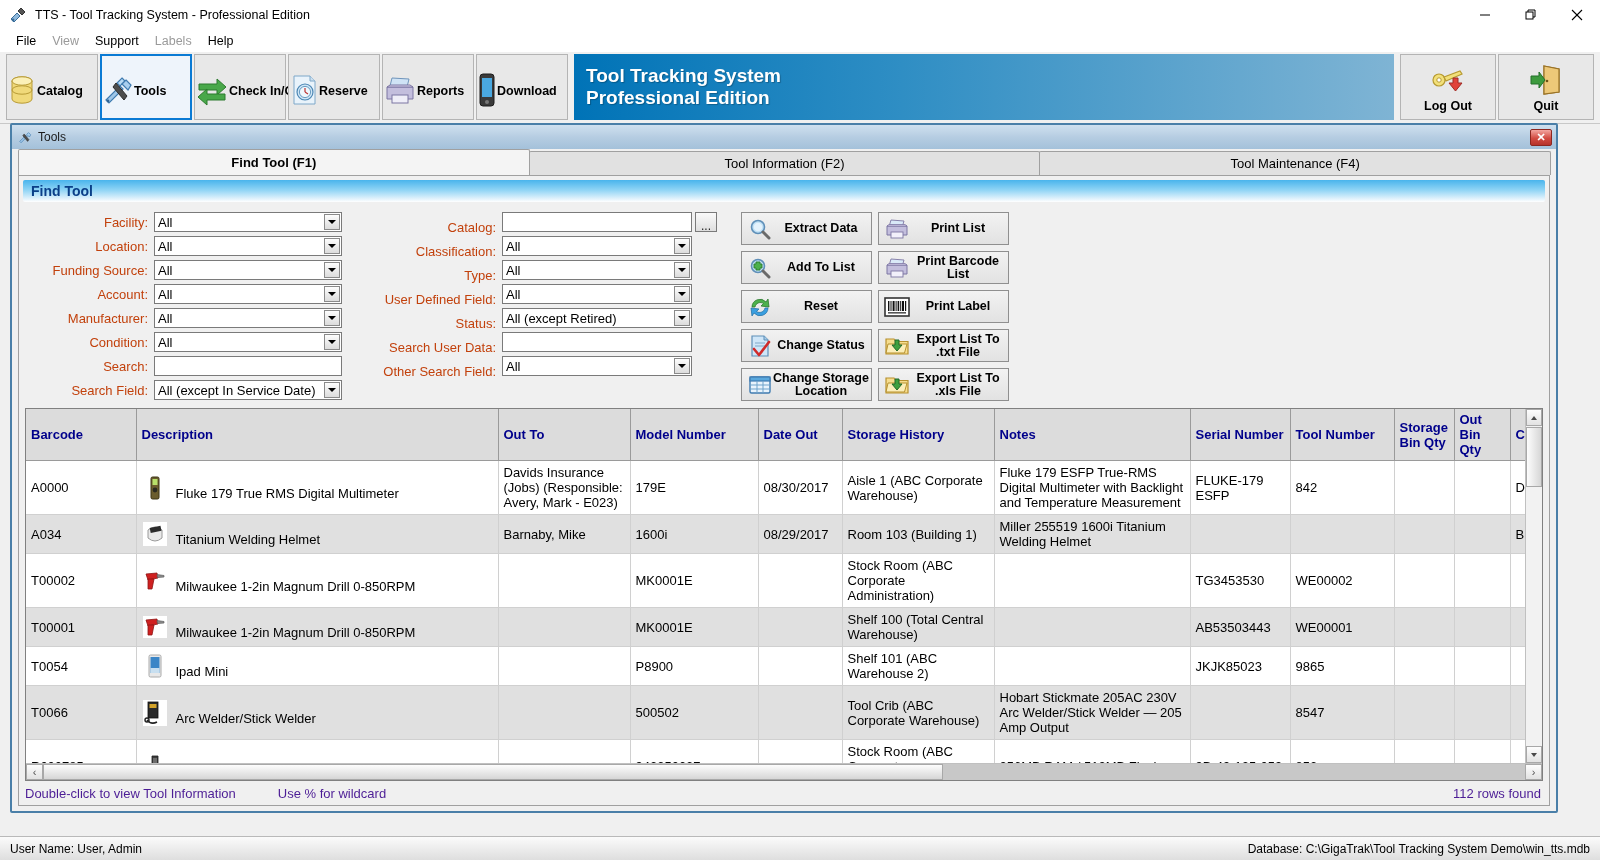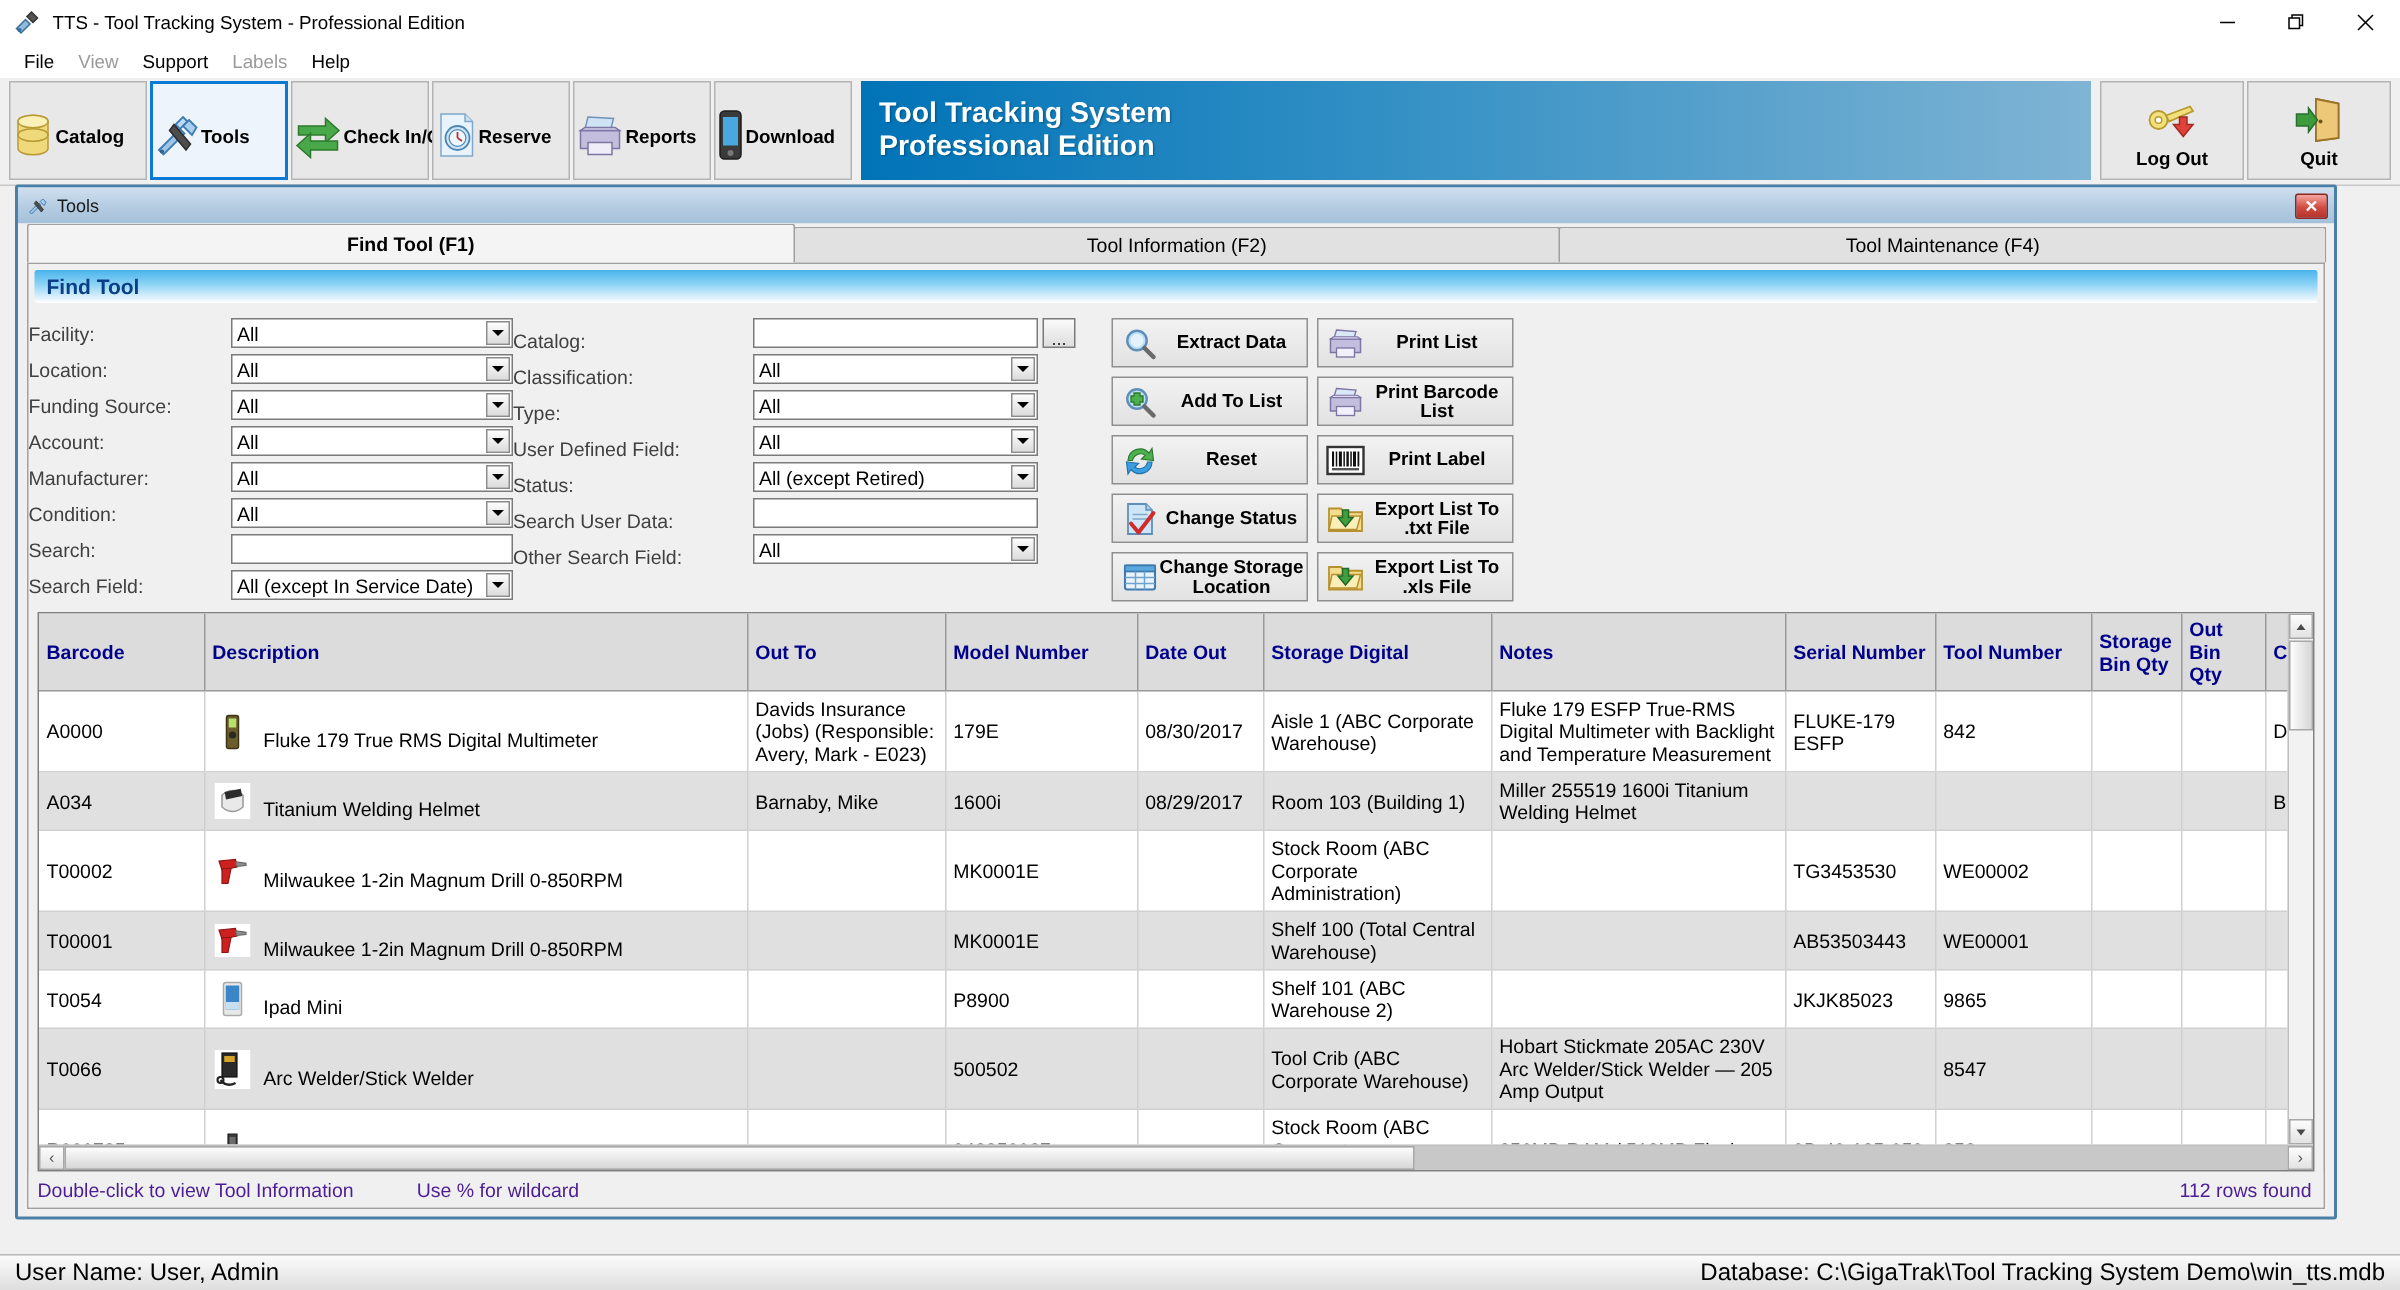--- a/index.html
+++ b/index.html
@@ -196,22 +196,22 @@
 
   
   .formarea {
     flex: 0 0 196px;
     display: flex;
     padding: 8px 0 0 0;
   }
   .fcol { display: flex; flex-direction: column; }
   .frow { display: flex; align-items: center; height: 24px; margin-bottom: 0px; }
   .flabel {
-    font-size: 13px; color: #404040;
-    text-align: left;
+    font-size: 13px; color: #c2410c;
+    text-align: right;
     padding-right: 6px;
     white-space: nowrap;
   }
   .col1 .flabel { width: 135px; }
   .col2 .flabel { width: 160px; margin-top: 11px; }
   .ctl {
     height: 20px;
     border: 1px solid #7a7a7a;
     background: #fff;
     display: flex; align-items: center;
@@ -359,21 +359,21 @@
   .gs-right { margin-left: auto; }
 
   
   .statusbar {
     position: absolute;
     left: 0; bottom: 0;
     width: 1600px; height: 24px;
     background: linear-gradient(to bottom,#fbfbfb,#dedede);
     border-top: 1px solid #b9b9b9;
     display: flex; align-items: center;
-    font-size: 16px; color: #000;
+    font-size: 12px; color: #000;
     padding: 0 10px;
   }
   .statusbar .sb-right { margin-left: auto; }
 </style>
 </head>
 <body>
 
 <div id="app">
 
   <div class="titlebar">
@@ -833,21 +833,21 @@
                   <col style="width:56px">
                   <col style="width:38px">
               </colgroup>
               <thead>
                 <tr>
                   <th>Barcode</th>
                   <th>Description</th>
                   <th>Out To</th>
                   <th>Model Number</th>
                   <th>Date Out</th>
-                  <th>Storage Digital</th>
+                  <th>Storage History</th>
                   <th>Notes</th>
                   <th>Serial Number</th>
                   <th>Tool Number</th>
                   <th>Storage Bin Qty</th>
                   <th>Out Bin Qty</th>
                   <th>C</th>
                 </tr>
               </thead>
               <tbody>
 

